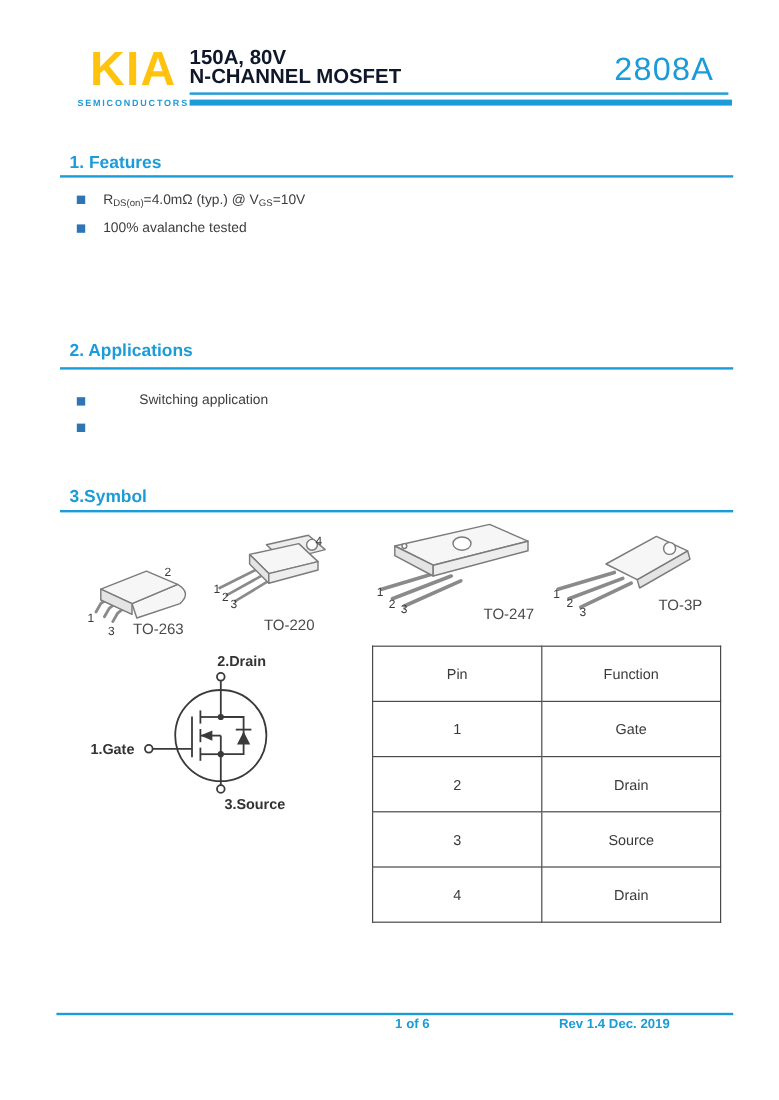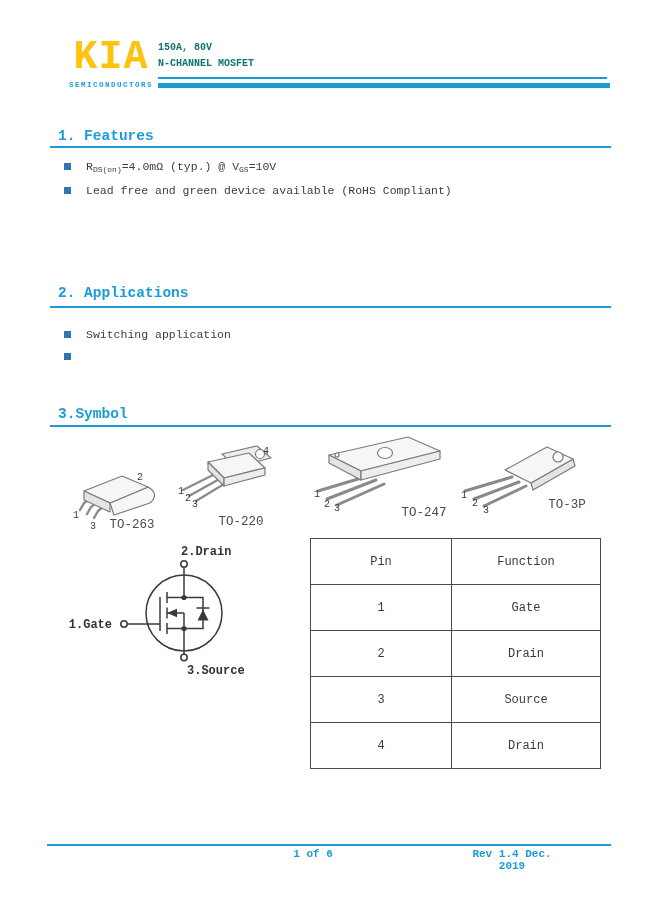--- a/index.html
+++ b/index.html
@@ -1,53 +1,53 @@
 <!DOCTYPE html>
 <html><head>
 <meta charset="utf-8">
 <style>
   html,body { margin:0; padding:0; background:#fff; }
   .page {
     position:relative; width:649px; height:905px; background:#ffffff;
-    font-family:Liberation Mono, monospace; overflow:hidden;
+    font-family:Liberation Sans, sans-serif; overflow:hidden;
   }
   .abs { position:absolute; }
 
   
   .logo-block { left:60px; top:38px; width:102px; text-align:center; }
   .logo-kia { font-size:40px; font-weight:700; color:#FFC20E; line-height:1; letter-spacing:1px; }
   .logo-sub { margin-top:3px; font-size:7.5px; font-weight:700; color:#1B9CD8; letter-spacing:1.5px; }
-  .spec-block { left:158px; top:40px; color:#0f766e; font-weight:700; font-size:10px; line-height:16px; }
+  .spec-block { left:158px; top:40px; color:#0f172a; font-weight:700; font-size:17px; line-height:16px; }
   .part-number { left:495px; top:43px; width:100px; text-align:right; font-size:27px; color:#1B9CD8; letter-spacing:1px; }
   .rule-thin  { left:158px; top:77px; width:449px; height:2px; background:#1B9CD8; }
   .rule-thick { left:158px; top:83px; width:452px; height:5px; background:#1B9CD8; }
 
   
   .sec-title { font-size:14.5px; font-weight:700; color:#1B9CD8; }
   .sec-rule  { height:2px; background:#1B9CD8; }
   .blist { list-style:none; margin:0; padding:0; }
   .blist li { display:flex; align-items:center; font-size:11.5px; color:#3d3d3d; }
   .bullet { width:7px; height:7px; background:#2E75B5; margin-right:15px; flex:0 0 auto; }
   .sub { font-size:8px; position:relative; bottom:-2px; }
 
   .feat-list li { height:23.5px;text-align:right; }
-  .app-list  li { height:22px; }
+  .app-list  li { height:22px;gap:30px; }
 
   
   .pin-table { border-collapse:collapse; }
   .pin-table td {
     border:1px solid #4a4a4a; height:21px; text-align:center; vertical-align:middle;
     font-size:12px; color:#3a3a3a; padding:12px;
   }
   .pin-table .c1 { width:116px; }
   .pin-table .c2 { width:124px; }
 
   
   .footer-rule { left:47px; top:844px; width:564px; height:2px; background:#1B9CD8; }
-  .footer-page { left:268px; top:848px; width:90px; text-align:center; font-size:11px; font-weight:700; color:#1B9CD8; }
+  .footer-page { left:268px; top:848px; width:90px; text-align:right; font-size:11px; font-weight:700; color:#1B9CD8; }
   .footer-rev  { left:460px; top:848px; width:104px; text-align:center; font-size:11px; font-weight:700; color:#1B9CD8; }
 
   
   svg { overflow:visible; }
   .pkg-outline { fill:#f6f6f6; stroke:#7b7b7b; stroke-width:1.2; stroke-linejoin:round; }
   .pkg-shade   { fill:#e4e4e4; stroke:#7b7b7b; stroke-width:1.2; stroke-linejoin:round; }
   .pkg-shade2  { fill:#ededed; stroke:#7b7b7b; stroke-width:1.2; stroke-linejoin:round; }
   .pkg-hole    { fill:#ffffff; stroke:#7b7b7b; stroke-width:1.2; }
   .pkg-lead    { fill:none; stroke:#8a8a8a; stroke-linecap:round; }
   .pkg-pin-num { font-size:10px; fill:#3a3a3a; }
@@ -65,35 +65,36 @@
   <div class="abs logo-block">
     <div class="logo-kia">KIA</div>
     <div class="logo-sub">SEMICONDUCTORS</div>
   </div>
 
   <div class="abs spec-block">
     <div>150A, 80V</div>
     <div>N-CHANNEL MOSFET</div>
   </div>
 
+  <div class="abs part-number">2808A</div>
 
   <div class="abs rule-thin"></div>
   <div class="abs rule-thick"></div>
 
   <div class="abs sec-title" style="left:58px; top:128px;">1. Features</div>
   <div class="abs sec-rule" style="left:50px; top:146px; width:561px;"></div>
 
   <ul class="abs blist feat-list" style="left:64px; top:155px;">
     <li>
       <span class="bullet"></span>
       <span><span>R</span><span class="sub">DS(on)</span><span>=4.0mΩ (typ.) @ V</span><span class="sub">GS</span><span>=10V</span></span>
     </li>
     <li>
       <span class="bullet"></span>
-      <span>Lead free and green device available (RoHS Compliant)</span>
+      <span>100% avalanche tested</span>
     </li>
   </ul>
 
   <div class="abs sec-title" style="left:58px; top:285px;">2. Applications</div>
   <div class="abs sec-rule" style="left:50px; top:306px; width:561px;"></div>
 
   <ul class="abs blist app-list" style="left:64px; top:323px;">
     <li>
       <span class="bullet"></span>
       <span>Switching application</span>

